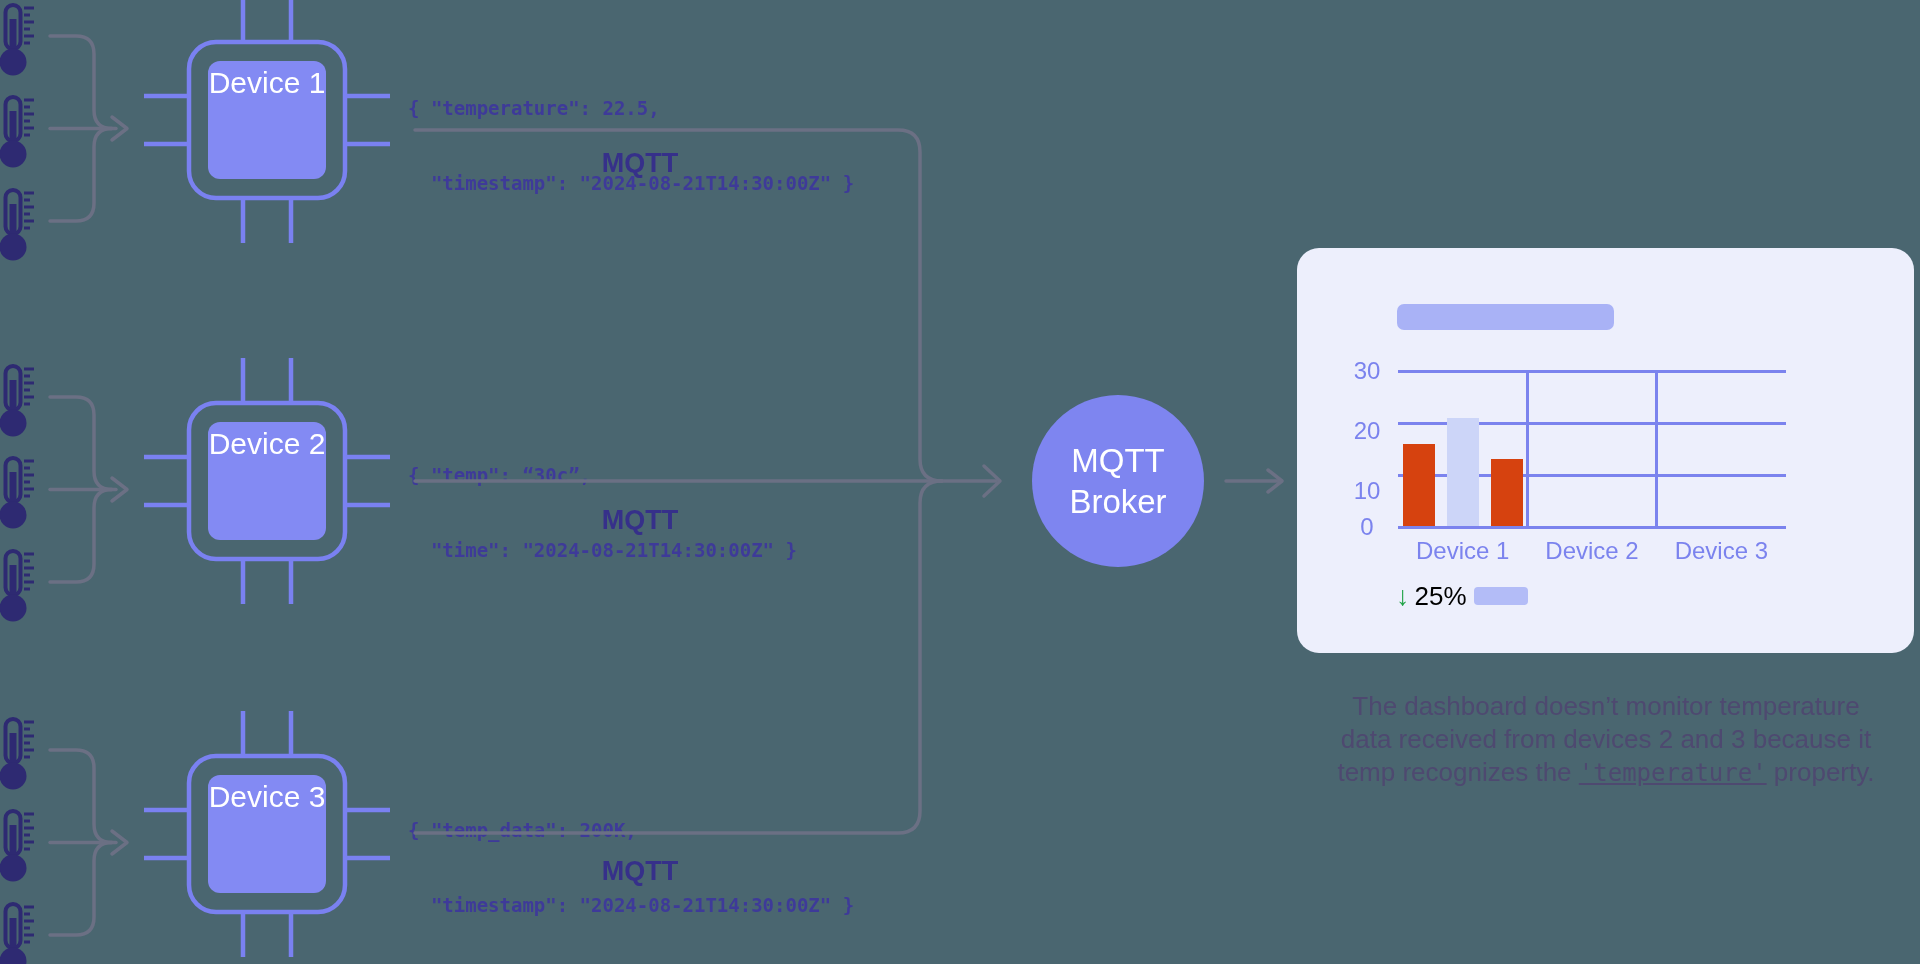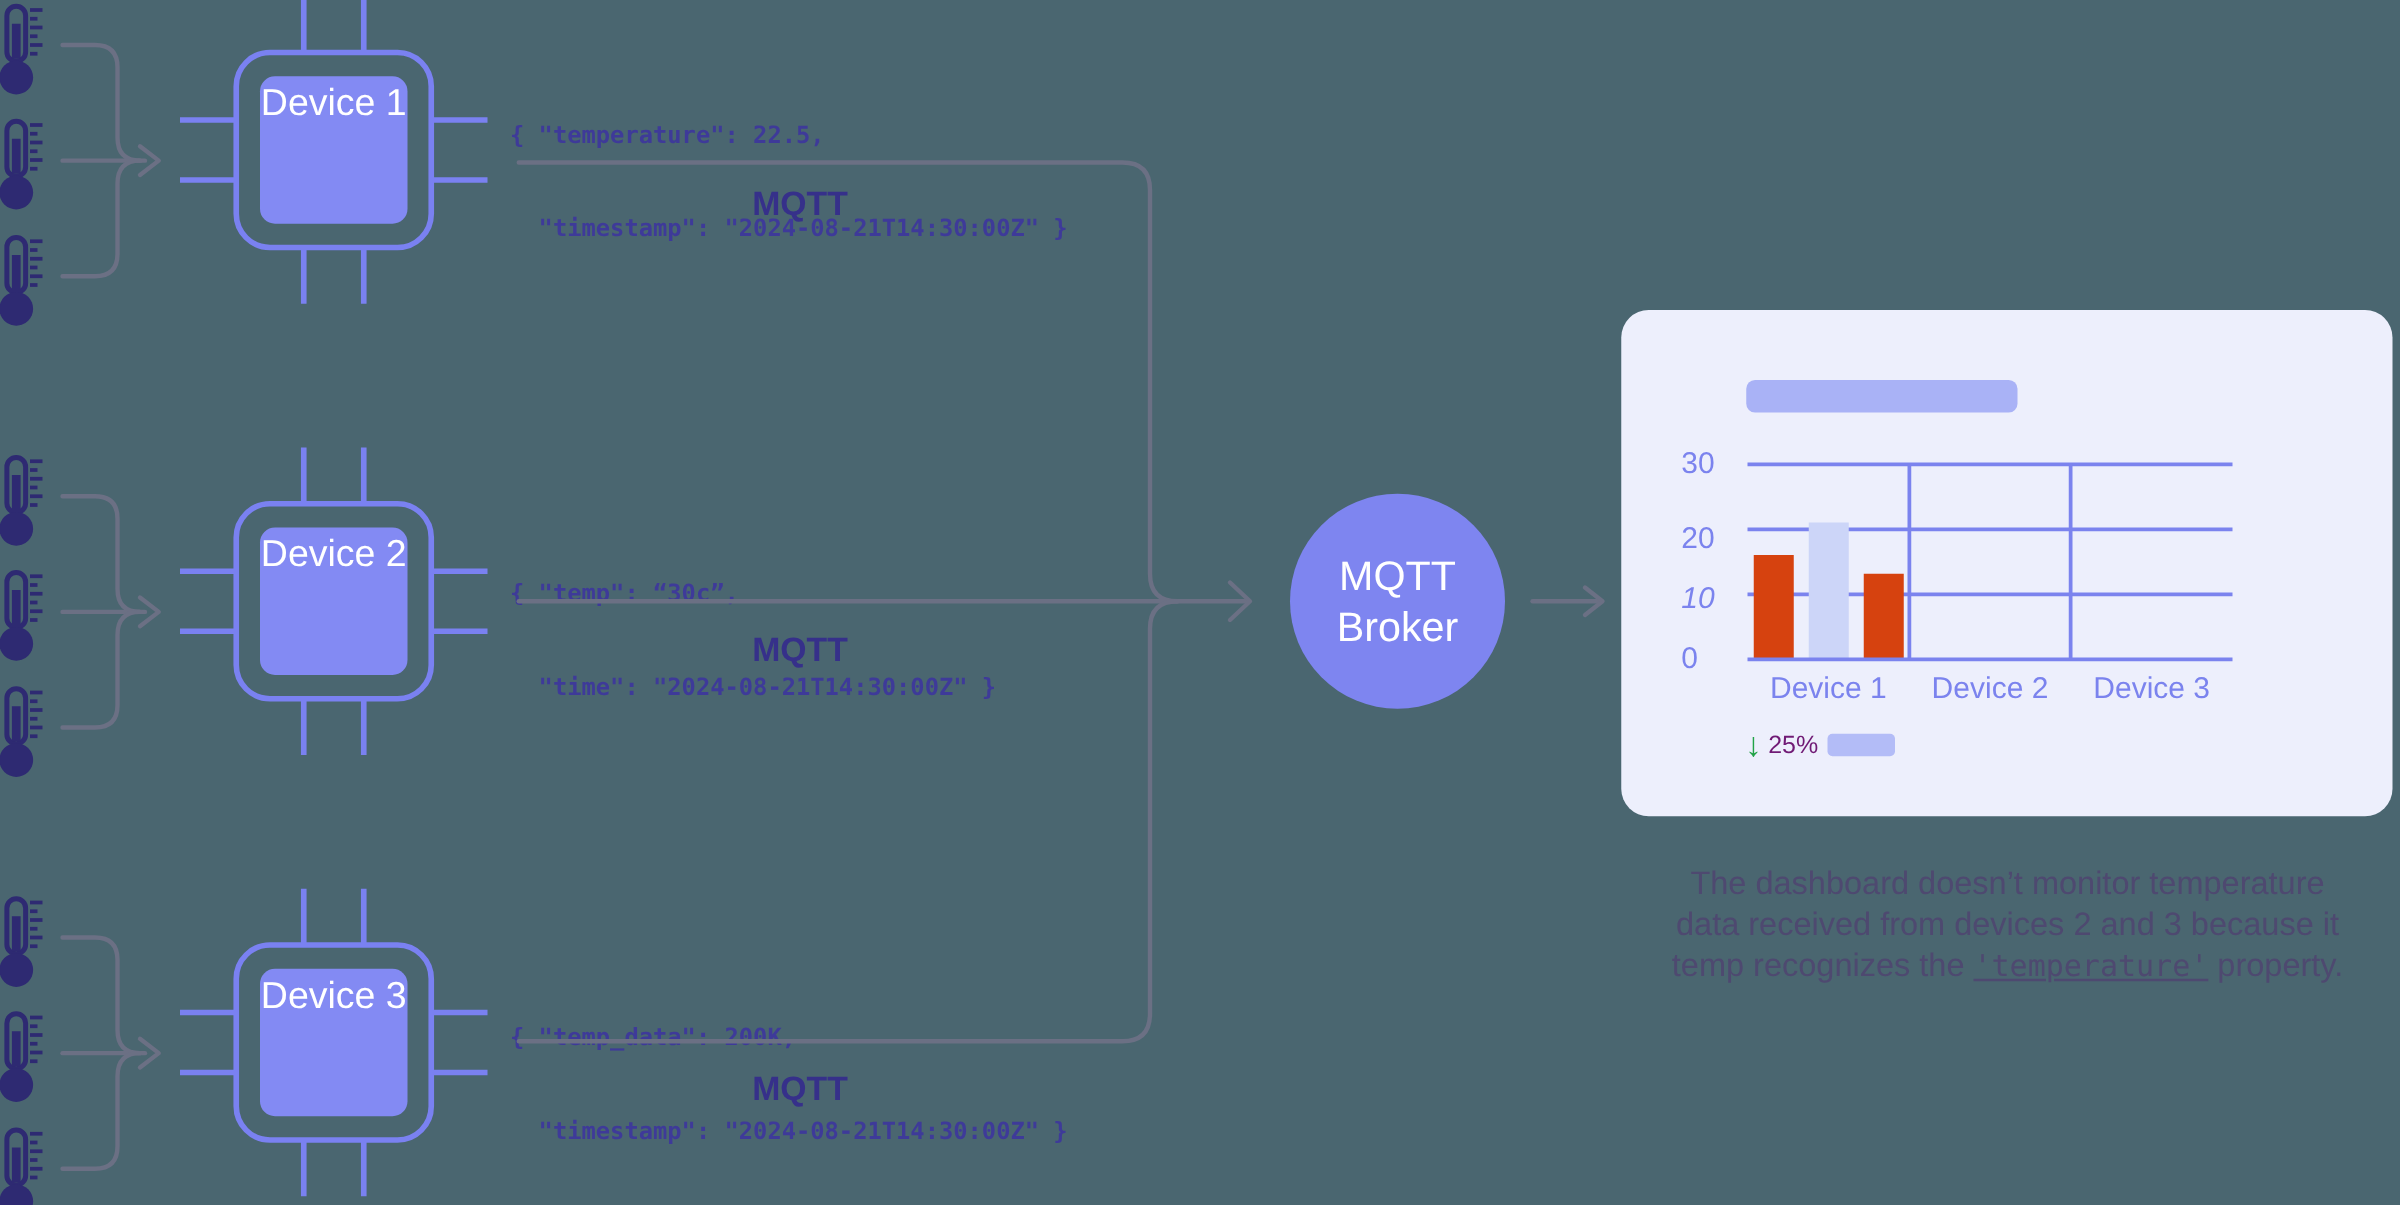--- a/index.html
+++ b/index.html
@@ -44,35 +44,35 @@
     width:617px;height:405px;border-radius:22px;background:#edeffc;
   }
   .title-bar{
     position:absolute;left:100px;top:56px;width:217px;height:26px;
     border-radius:7px;background:#a9b2f6;
   }
   .chart{position:absolute;left:0;top:0;width:617px;height:405px;}
   .gridline{position:absolute;height:3px;background:#7b83ee;}
   .vline{position:absolute;width:3px;background:#7b83ee;}
   .ytick{
-    position:absolute;width:44px;text-align:left;
+    position:absolute;width:44px;text-align:center;
     color:#7b83ee;font-size:24px;line-height:28px;
   }
   .xtick{
     position:absolute;text-align:center;
     color:#7b83ee;font-size:24px;line-height:28px;
   }
   .bar{position:absolute;}
 
   .trend{
     position:absolute;left:99px;top:333px;height:30px;
     display:flex;align-items:center;
   }
   .trend-arrow{color:#22a348;font-size:27px;font-weight:bold;margin-right:5px;}
-  .trend-value{color:#701a75;font-size:20px;}
+  .trend-value{color:#000000;font-size:26px;}
   .trend-bar{width:54px;height:18px;border-radius:4px;background:#b3bcf7;margin-left:7px;}
 
   
   .caption{
     width:640px;text-align:center;color:#4e4970;
     font-size:26px;line-height:33px;
   }
   .caption .mono{
     font-family:"DejaVu Sans Mono",monospace;font-size:24px;text-decoration:underline;
   }
@@ -270,21 +270,21 @@
     <path d="M4 15 H56"></path>
     <path d="M46 4 L60 15 L46 26"></path>
   </g>
 </svg>
 
 <div class="abs card" style="left:1297px;top:248px">
   <div class="title-bar"></div>
   <div class="chart">
       <div class="ytick" style="left: 48px; top: 265px;">0</div>
       <div class="gridline" style="left: 101px; top: 225.5px; width: 388px;"></div>
-      <div class="ytick" style="left: 48px; top: 217px; font-style: italic;">10</div>
+      <div class="ytick" style="left: 48px; top: 229px;">10</div>
       <div class="gridline" style="left: 101px; top: 173.5px; width: 388px;"></div>
       <div class="ytick" style="left: 48px; top: 169px;">20</div>
       <div class="gridline" style="left: 101px; top: 121.5px; width: 388px;"></div>
       <div class="ytick" style="left: 48px; top: 109px;">30</div>
       <div class="vline" style="left: 228.833px; top: 123px; height: 156px;"></div>
       <div class="vline" style="left: 358.167px; top: 123px; height: 156px;"></div>
       <div class="bar" style="left: 105.667px; top: 195.8px; width: 32px; height: 83.2px; background: rgb(214, 66, 15);"></div>
       <div class="bar" style="left: 149.667px; top: 169.8px; width: 32px; height: 109.2px; background: rgb(204, 213, 248);"></div>
       <div class="bar" style="left: 193.667px; top: 211.4px; width: 32px; height: 67.6px; background: rgb(214, 66, 15);"></div>
       <div class="xtick" style="left: 101px; top: 289px; width: 129.333px;">Device 1</div>

